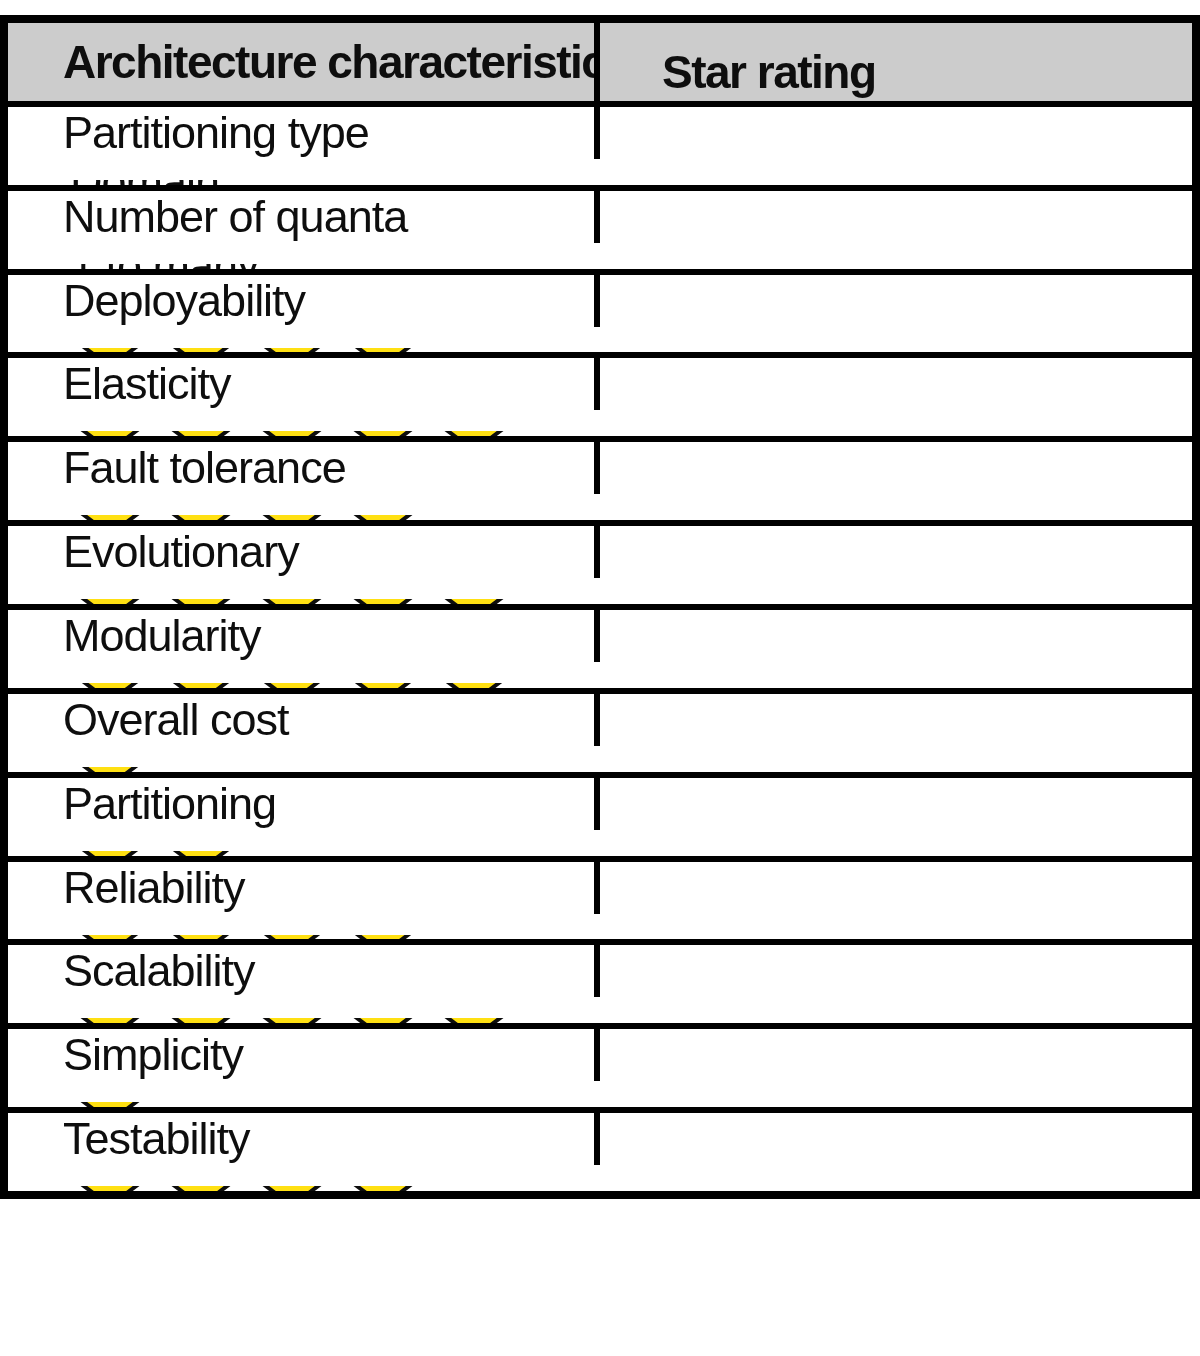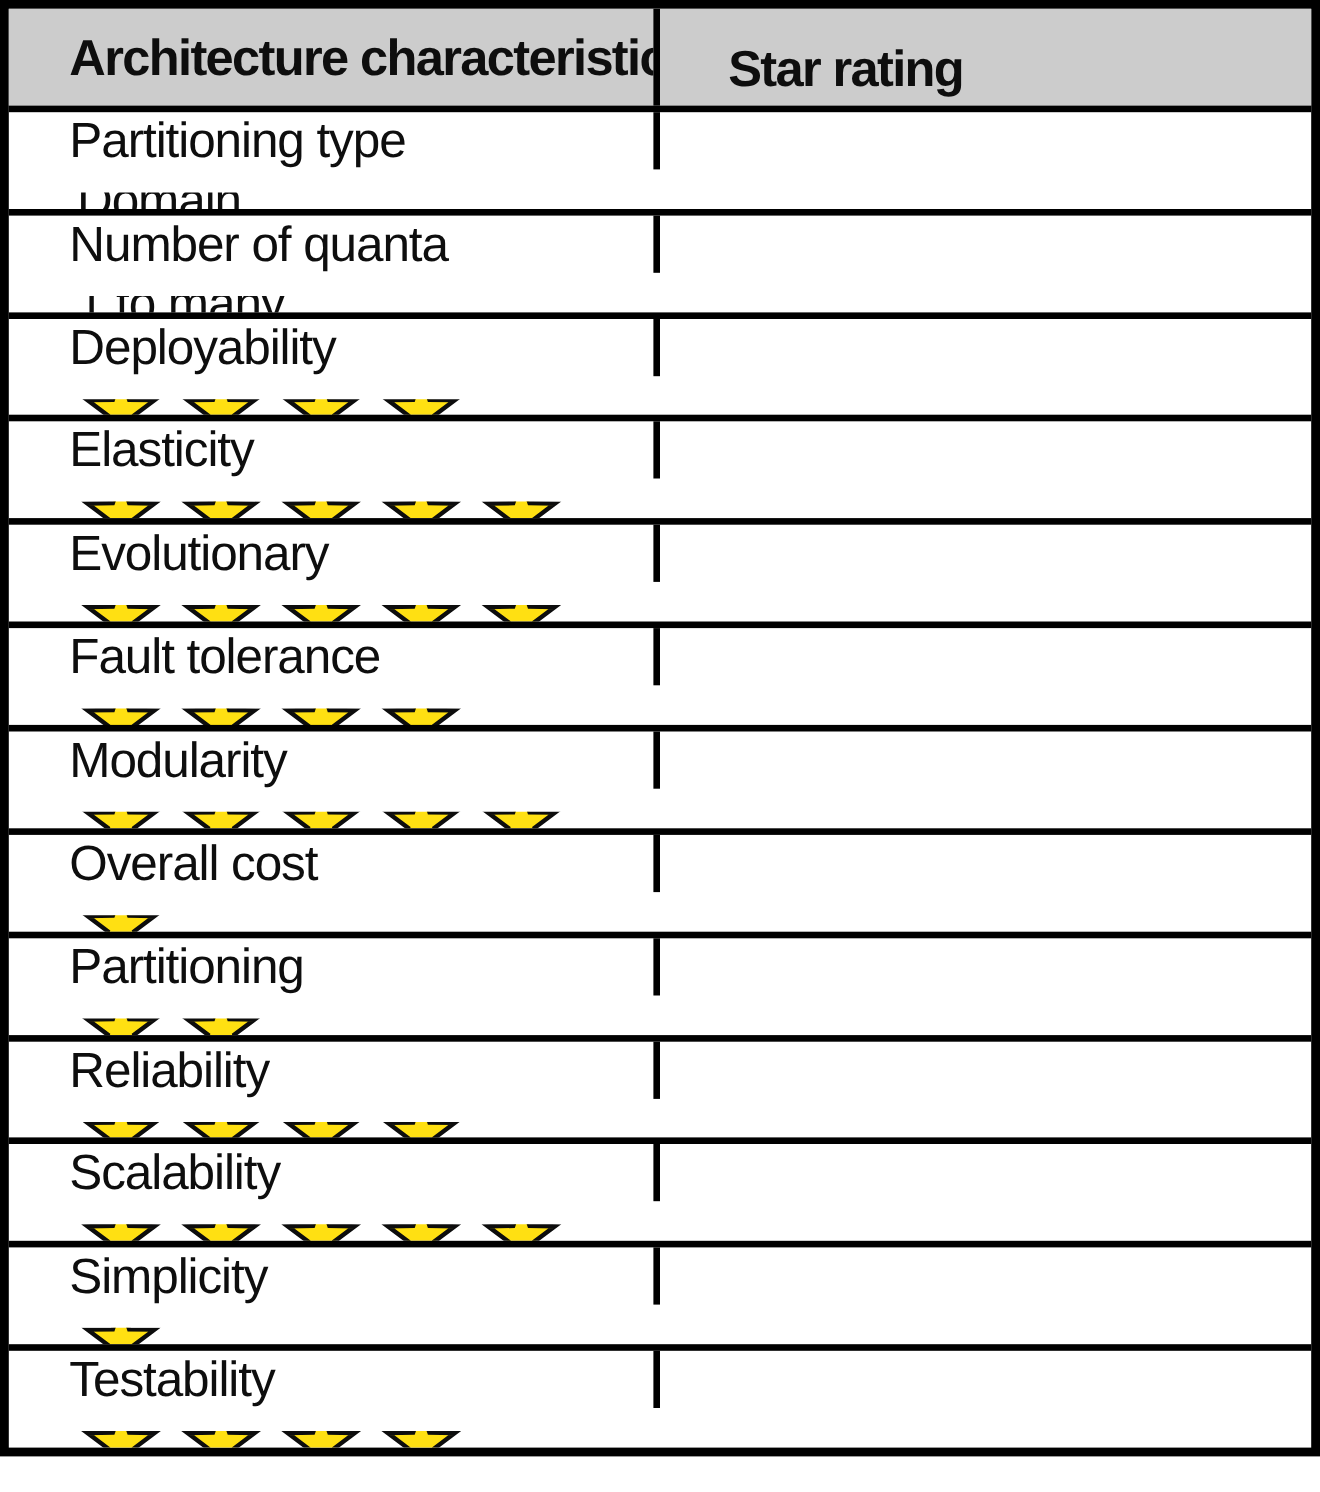--- a/index.html
+++ b/index.html
@@ -14,23 +14,23 @@
   html, body { margin: 0; padding: 0; }
   body {
     width: 1200px;
     height: 1356px;
     background: var(--row-bg);
     font-family: "Liberation Sans", sans-serif;
     color: var(--text);
   }
   .table {
     position: absolute;
-    left: 0; top: 0;
+    left: 0; top: 15px;
     width: 1200px;
-    height: 1324px;
+    height: 1184px;
     border: 8px solid var(--border);
     display: flex;
     flex-direction: column;
     background: var(--row-bg);
   }
   .row {
     flex: 1 1 0;
     display: flex;
     min-height: 0;
   }
@@ -126,20 +126,38 @@
         <svg class="star" viewBox="-10 -11 120 111" xmlns="http://www.w3.org/2000/svg">
     <polygon points="50,2 61.17,34.63 95.65,35.17 68.07,55.87 78.21,88.83 50,69 21.79,88.83 31.93,55.87 4.35,35.17 38.83,34.63"></polygon>
   </svg>
         <svg class="star" viewBox="-10 -11 120 111" xmlns="http://www.w3.org/2000/svg">
     <polygon points="50,2 61.17,34.63 95.65,35.17 68.07,55.87 78.21,88.83 50,69 21.79,88.83 31.93,55.87 4.35,35.17 38.83,34.63"></polygon>
   </svg>
       </div>
   </div>
 
   <div class="row">
+    <div class="cell left">Fault tolerance</div>
+    <div class="cell right">
+        <svg class="star" viewBox="-10 -11 120 111" xmlns="http://www.w3.org/2000/svg">
+    <polygon points="50,2 61.17,34.63 95.65,35.17 68.07,55.87 78.21,88.83 50,69 21.79,88.83 31.93,55.87 4.35,35.17 38.83,34.63"></polygon>
+  </svg>
+        <svg class="star" viewBox="-10 -11 120 111" xmlns="http://www.w3.org/2000/svg">
+    <polygon points="50,2 61.17,34.63 95.65,35.17 68.07,55.87 78.21,88.83 50,69 21.79,88.83 31.93,55.87 4.35,35.17 38.83,34.63"></polygon>
+  </svg>
+        <svg class="star" viewBox="-10 -11 120 111" xmlns="http://www.w3.org/2000/svg">
+    <polygon points="50,2 61.17,34.63 95.65,35.17 68.07,55.87 78.21,88.83 50,69 21.79,88.83 31.93,55.87 4.35,35.17 38.83,34.63"></polygon>
+  </svg>
+        <svg class="star" viewBox="-10 -11 120 111" xmlns="http://www.w3.org/2000/svg">
+    <polygon points="50,2 61.17,34.63 95.65,35.17 68.07,55.87 78.21,88.83 50,69 21.79,88.83 31.93,55.87 4.35,35.17 38.83,34.63"></polygon>
+  </svg>
+      </div>
+  </div>
+
+  <div class="row">
     <div class="cell left">Evolutionary</div>
     <div class="cell right">
         <svg class="star" viewBox="-10 -11 120 111" xmlns="http://www.w3.org/2000/svg">
     <polygon points="50,2 61.17,34.63 95.65,35.17 68.07,55.87 78.21,88.83 50,69 21.79,88.83 31.93,55.87 4.35,35.17 38.83,34.63"></polygon>
   </svg>
         <svg class="star" viewBox="-10 -11 120 111" xmlns="http://www.w3.org/2000/svg">
     <polygon points="50,2 61.17,34.63 95.65,35.17 68.07,55.87 78.21,88.83 50,69 21.79,88.83 31.93,55.87 4.35,35.17 38.83,34.63"></polygon>
   </svg>
         <svg class="star" viewBox="-10 -11 120 111" xmlns="http://www.w3.org/2000/svg">
     <polygon points="50,2 61.17,34.63 95.65,35.17 68.07,55.87 78.21,88.83 50,69 21.79,88.83 31.93,55.87 4.35,35.17 38.83,34.63"></polygon>
@@ -147,38 +165,20 @@
         <svg class="star" viewBox="-10 -11 120 111" xmlns="http://www.w3.org/2000/svg">
     <polygon points="50,2 61.17,34.63 95.65,35.17 68.07,55.87 78.21,88.83 50,69 21.79,88.83 31.93,55.87 4.35,35.17 38.83,34.63"></polygon>
   </svg>
         <svg class="star" viewBox="-10 -11 120 111" xmlns="http://www.w3.org/2000/svg">
     <polygon points="50,2 61.17,34.63 95.65,35.17 68.07,55.87 78.21,88.83 50,69 21.79,88.83 31.93,55.87 4.35,35.17 38.83,34.63"></polygon>
   </svg>
       </div>
   </div>
 
   <div class="row">
-    <div class="cell left">Fault tolerance</div>
-    <div class="cell right">
-        <svg class="star" viewBox="-10 -11 120 111" xmlns="http://www.w3.org/2000/svg">
-    <polygon points="50,2 61.17,34.63 95.65,35.17 68.07,55.87 78.21,88.83 50,69 21.79,88.83 31.93,55.87 4.35,35.17 38.83,34.63"></polygon>
-  </svg>
-        <svg class="star" viewBox="-10 -11 120 111" xmlns="http://www.w3.org/2000/svg">
-    <polygon points="50,2 61.17,34.63 95.65,35.17 68.07,55.87 78.21,88.83 50,69 21.79,88.83 31.93,55.87 4.35,35.17 38.83,34.63"></polygon>
-  </svg>
-        <svg class="star" viewBox="-10 -11 120 111" xmlns="http://www.w3.org/2000/svg">
-    <polygon points="50,2 61.17,34.63 95.65,35.17 68.07,55.87 78.21,88.83 50,69 21.79,88.83 31.93,55.87 4.35,35.17 38.83,34.63"></polygon>
-  </svg>
-        <svg class="star" viewBox="-10 -11 120 111" xmlns="http://www.w3.org/2000/svg">
-    <polygon points="50,2 61.17,34.63 95.65,35.17 68.07,55.87 78.21,88.83 50,69 21.79,88.83 31.93,55.87 4.35,35.17 38.83,34.63"></polygon>
-  </svg>
-      </div>
-  </div>
-
-  <div class="row">
     <div class="cell left">Modularity</div>
     <div class="cell right">
         <svg class="star" viewBox="-10 -11 120 111" xmlns="http://www.w3.org/2000/svg">
     <polygon points="50,2 61.17,34.63 95.65,35.17 68.07,55.87 78.21,88.83 50,69 21.79,88.83 31.93,55.87 4.35,35.17 38.83,34.63"></polygon>
   </svg>
         <svg class="star" viewBox="-10 -11 120 111" xmlns="http://www.w3.org/2000/svg">
     <polygon points="50,2 61.17,34.63 95.65,35.17 68.07,55.87 78.21,88.83 50,69 21.79,88.83 31.93,55.87 4.35,35.17 38.83,34.63"></polygon>
   </svg>
         <svg class="star" viewBox="-10 -11 120 111" xmlns="http://www.w3.org/2000/svg">
     <polygon points="50,2 61.17,34.63 95.65,35.17 68.07,55.87 78.21,88.83 50,69 21.79,88.83 31.93,55.87 4.35,35.17 38.83,34.63"></polygon>

